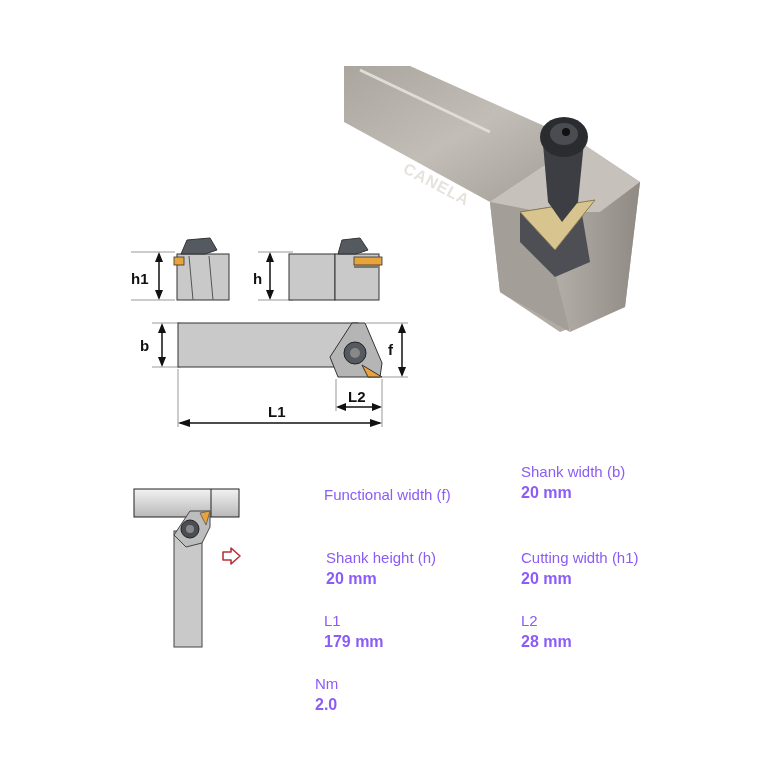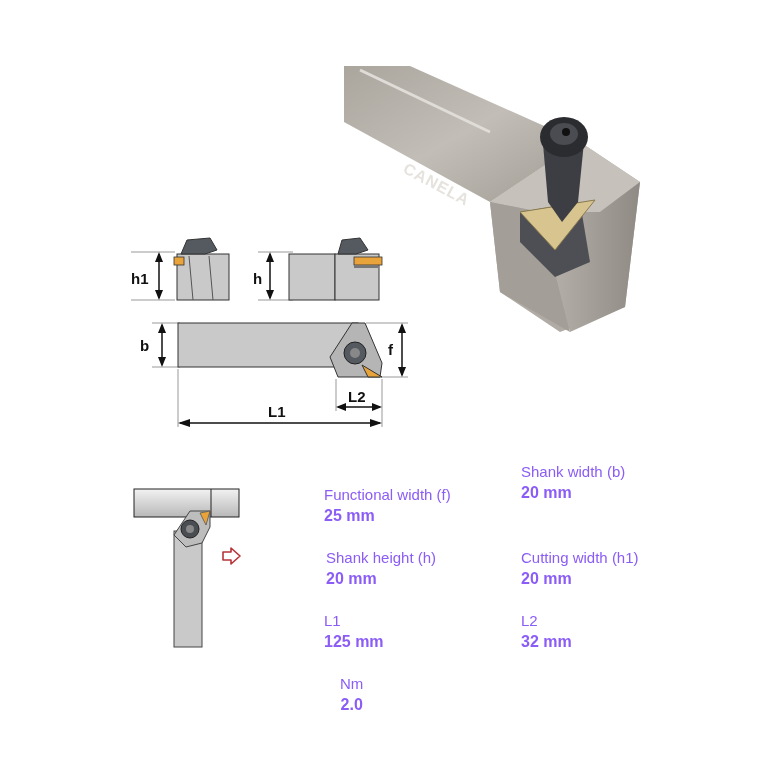--- a/index.html
+++ b/index.html
@@ -120,38 +120,37 @@
   <circle cx="60" cy="44" r="4" fill="#888"></circle>
   <polygon points="70,28 80,26 76,40" fill="#e8a43a" stroke="#555" stroke-width="0.8"></polygon>
 </svg>
 
 <svg class="abs" style="left:221px;top:546px;" width="22" height="20" viewBox="0 0 22 20">
   <polygon points="2,6 10,6 10,2 19,10 10,18 10,14 2,14" fill="#fff" stroke="#b8323a" stroke-width="1.6" stroke-linejoin="round"></polygon>
 </svg>
 
 <div class="spec" style="left:324px;top:486px;">
   <span class="lbl">Functional width (f)</span>
-  <span class="val">25 mm</span>
 </div>
 <div class="spec" style="left:521px;top:463px;">
   <span class="lbl">Shank width (b)</span>
   <span class="val">20 mm</span>
 </div>
 <div class="spec" style="left:326px;top:549px;">
   <span class="lbl">Shank height (h)</span>
   <span class="val">20 mm</span>
 </div>
 <div class="spec" style="left:521px;top:549px;">
   <span class="lbl">Cutting width (h1)</span>
   <span class="val">20 mm</span>
 </div>
 <div class="spec" style="left:324px;top:612px;">
   <span class="lbl">L1</span>
-  <span class="val">125 mm</span>
+  <span class="val">179 mm</span>
 </div>
 <div class="spec" style="left:521px;top:612px;">
   <span class="lbl">L2</span>
-  <span class="val">32 mm</span>
+  <span class="val">28 mm</span>
 </div>
-<div class="spec" style="left:340px;top:675px;text-align:center;">
+<div class="spec" style="left:315px;top:675px;">
   <span class="lbl">Nm</span>
   <span class="val">2.0</span>
 </div>
 
 </body></html>

